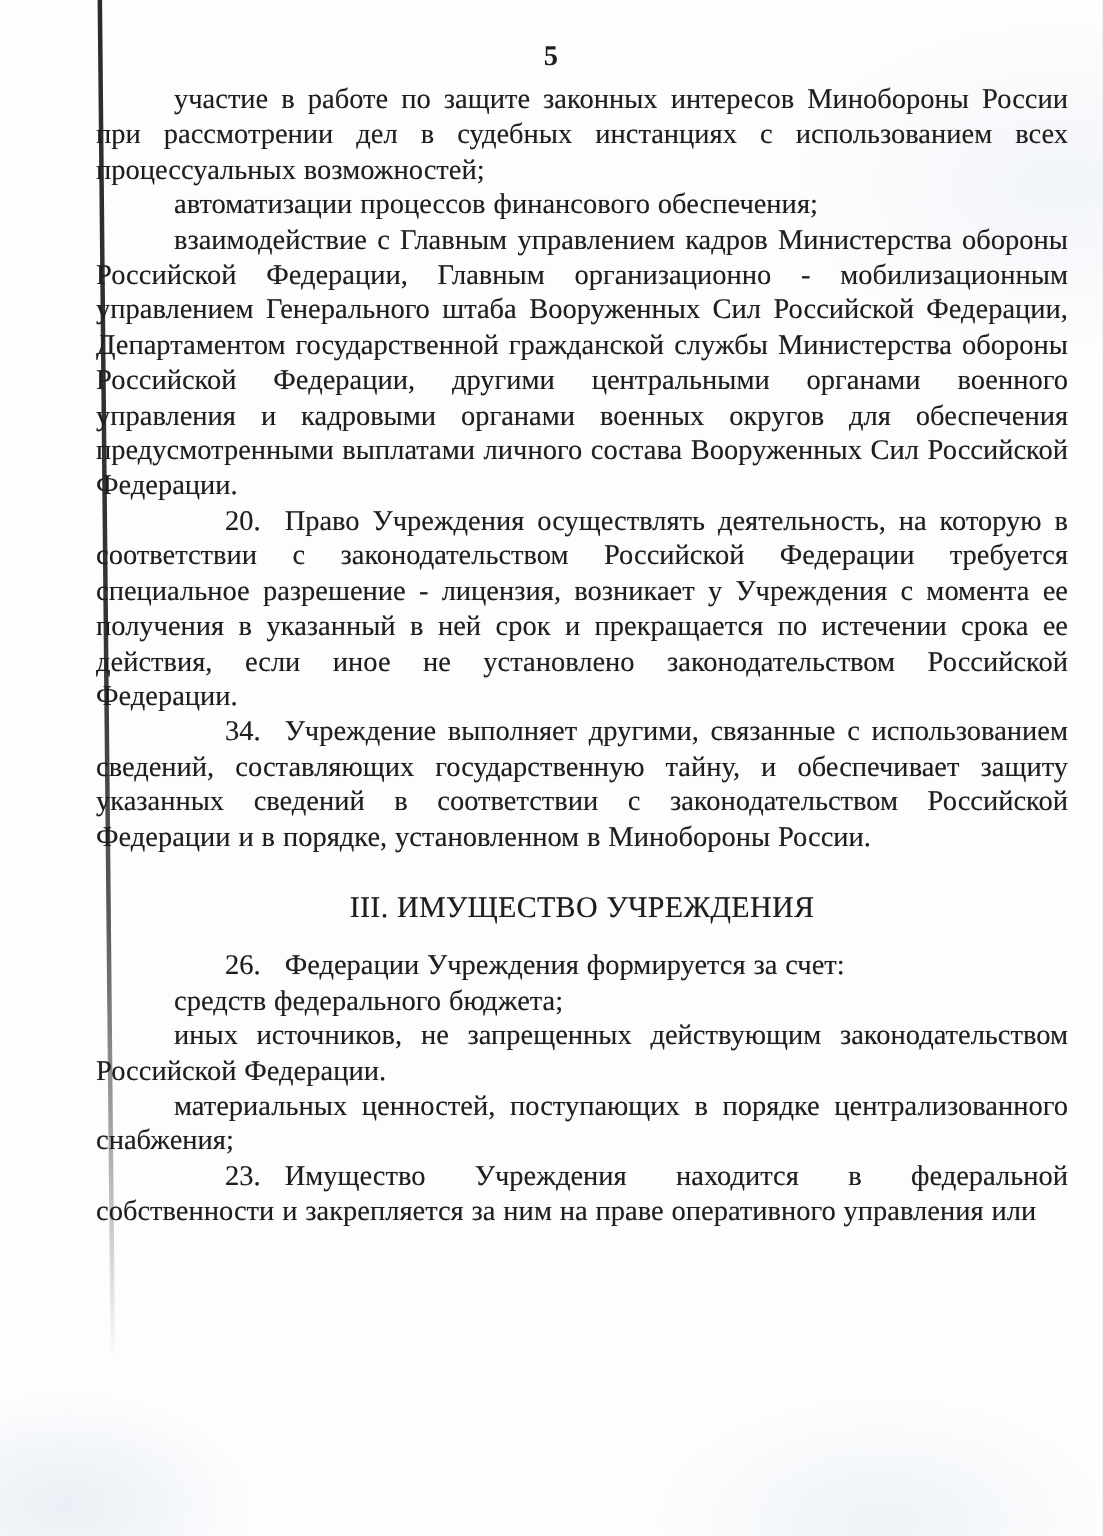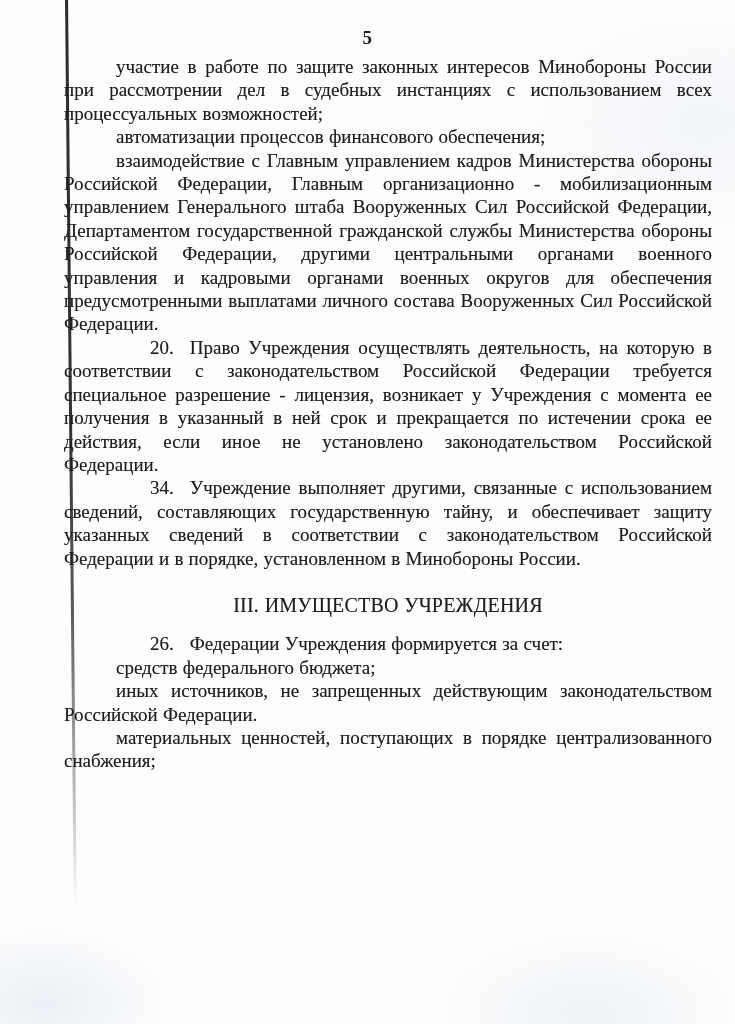--- a/index.html
+++ b/index.html
@@ -78,14 +78,15 @@
     <p class="para"><span>взаимодействие с Главным управлением кадров Министерства обороны Российской Федерации, Главным организационно - мобилизационным управлением Генерального штаба Вооруженных Сил Российской Федерации, Департаментом государственной гражданской службы Министерства обороны Российской Федерации, другими центральными органами военного управления и кадровыми органами военных округов для обеспечения предусмотренными выплатами личного состава Вооруженных Сил Российской Федерации.</span></p>
     <p class="para"><span class="pnum">20.</span><span>Право Учреждения осуществлять деятельность, на которую в соответствии с законодательством Российской Федерации требуется специальное разрешение - лицензия, возникает у Учреждения с момента ее получения в указанный в ней срок и прекращается по истечении срока ее действия, если иное не установлено законодательством Российской Федерации.</span></p>
     <p class="para"><span class="pnum">34.</span><span>Учреждение выполняет другими, связанные с использованием сведений, составляющих государственную тайну, и обеспечивает защиту указанных сведений в соответствии с законодательством Российской Федерации и в порядке, установленном в Минобороны России.</span></p>
 
     <h2 class="heading">III. ИМУЩЕСТВО УЧРЕЖДЕНИЯ</h2>
 
     <p class="para"><span class="pnum">26.</span><span>Федерации Учреждения формируется за счет:</span></p>
     <p class="para"><span>средств федерального бюджета;</span></p>
     <p class="para"><span>иных источников, не запрещенных действующим законодательством Российской Федерации.</span></p>
     <p class="para"><span>материальных ценностей, поступающих в порядке централизованного снабжения;</span></p>
+    <p class="para"><span class="pnum">23.</span><span>Имущество Учреждения находится в федеральной собственности и закрепляется за ним на праве оперативного управления или</span></p>
   </div>
 </div>
 
 </body></html>

